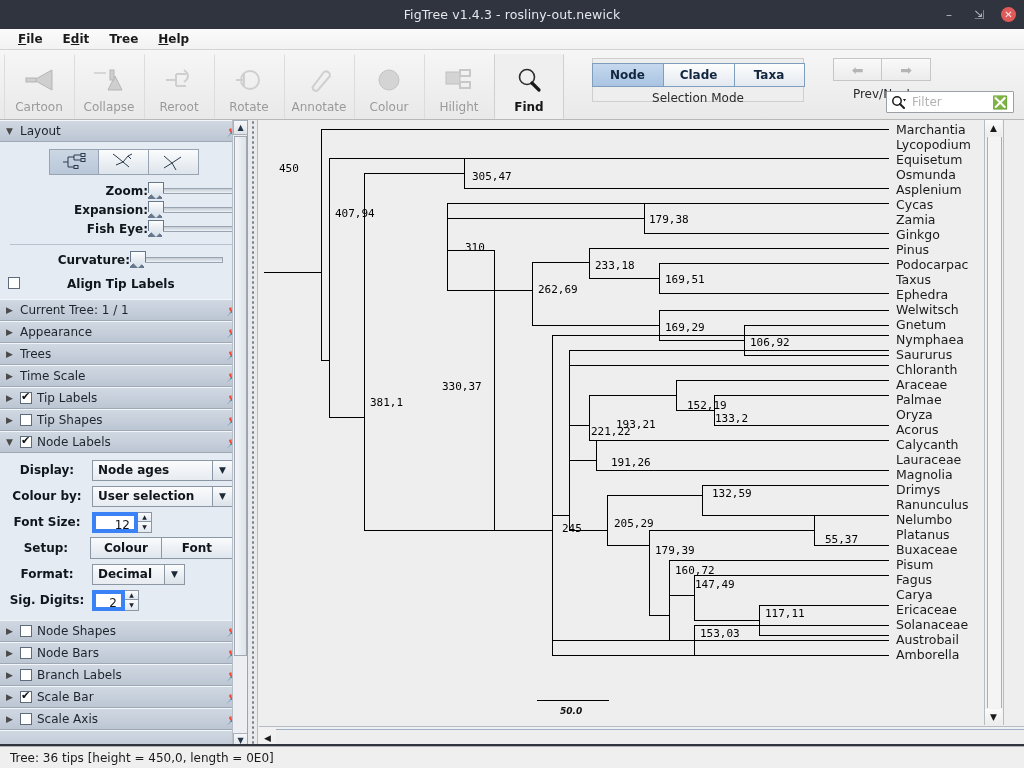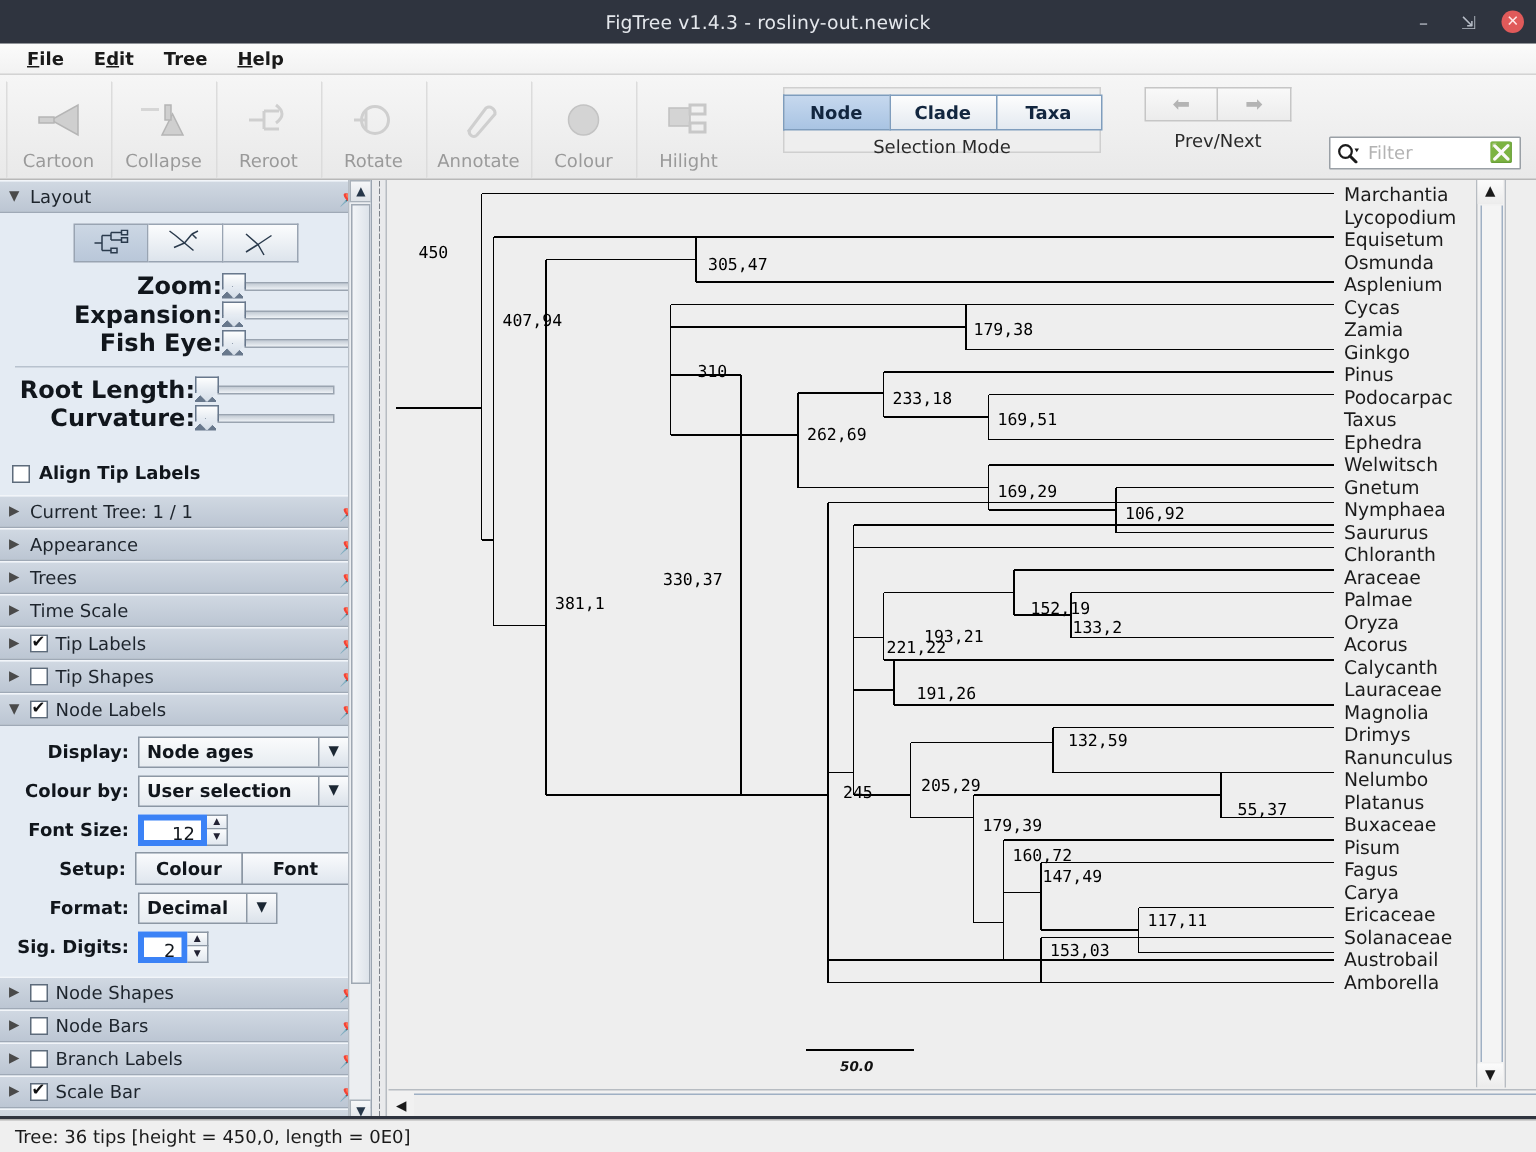--- a/index.html
+++ b/index.html
@@ -177,21 +177,21 @@
   .layout-modes { display:flex; justify-content:center; gap:0; margin: 3px 0 6px 0;}
   .lm {
     width: 50px; height: 26px; border: 1px solid #99a4b2;
     background: linear-gradient(to bottom,#fbfcfd,#dde4ec);
     display:flex;align-items:center;justify-content:center;
   }
   .lm + .lm { border-left: none; }
   .lm.active { background: linear-gradient(to bottom,#ccd7e4,#b9c7d9); }
 
   .sliderrow { display:flex; align-items:center; height: 19px; }
-  .sliderrow .lab { font-weight: bold; font-size: 16px; color:#11161c;
+  .sliderrow .lab { font-weight: bold; font-size: 12px; color:#11161c;
                     text-align: right; }
   .track { height: 6px; background: linear-gradient(to bottom,#c3cbd4,#eef2f6);
            border: 1px solid #9aa4b0; flex: 1; margin-left: 0px; }
   .thumb {
     width: 16px; height: 17px; position: relative; margin-right: -1px; z-index: 2;
   }
   .thumb::before {
     content:""; position:absolute; left:0; top:0; width:14px;height:10px;
     background: linear-gradient(to bottom,#fdfefe,#dfe6ee);
     border:1px solid #68788c; border-bottom:none;
@@ -203,27 +203,27 @@
     clip-path: polygon(0 0,100% 0,50% 100%);
     border-bottom: none;
   }
   .thumb i{
     position:absolute; left:0; top:8px; width:14px; height:9px;
     background: linear-gradient(135deg,transparent 49%,#68788c 50%) no-repeat left top/7px 9px,
                 linear-gradient(-135deg,transparent 49%,#68788c 50%) no-repeat right top/7px 9px;
   }
   .hr-sep { height:1px; background:#b8c2ce; margin: 6px 2px 5px 2px; }
 
-  .checkrow { display:flex; align-items:flex-end; margin-top: 20px; }
+  .checkrow { display:flex; align-items:flex-start; margin-top: 8px; gap: 41px; }
   .checkrow .cb { width: 12px; height: 12px; background:#fff; border:1px solid #5d6b7b; margin-right:6px; }
   .checkrow .lab { font-weight:bold; font-size:12px; color:#11161c; }
 
   
   .nl-row { display:flex; align-items:center; height: 24px; margin-bottom: 2px; }
-  .nl-row .lab { width: 78px; text-align: right; font-weight: bold; font-size: 12px;
+  .nl-row .lab { width: 78px; text-align: center; font-weight: bold; font-size: 12px;
                  color:#11161c; margin-right: 6px; }
   .combo {
     flex: 1; height: 21px; display:flex; align-items:center;
     border: 1px solid #8c97a4; background: linear-gradient(to bottom,#fafbfc,#e7ecf1);
   }
   .combo .val { flex:1; padding-left: 5px; font-size: 12px; color:#11161c; font-weight: bold; }
   .combo .arw { width: 20px; height: 19px; border-left: 1px solid #8c97a4;
                 background: linear-gradient(to bottom,#fbfcfd,#dbe2ea);
                 display:flex;align-items:center;justify-content:center;font-size:9px;color:#1b2733;}
   .spinner { display:flex; align-items:center; }
@@ -386,20 +386,29 @@
     <div class="ico">
       <svg width="34" height="28" viewBox="0 0 34 28">
         <rect x="4" y="6" width="14" height="12" fill="#d4d4d4" stroke="#c0c0c0"></rect>
         <rect x="18" y="4" width="10" height="6" fill="none" stroke="#c8c8c8" stroke-width="2"></rect>
         <rect x="18" y="16" width="10" height="6" fill="none" stroke="#c8c8c8" stroke-width="2"></rect>
       </svg>
     </div>
     <div class="lbl">Hilight</div>
   </div>
 
+  <div class="tb-btn enabled">
+    <div class="ico">
+      <svg width="34" height="30" viewBox="0 0 34 30">
+        <circle cx="15" cy="12" r="7.5" fill="none" stroke="#2b2b2b" stroke-width="1.6"></circle>
+        <path d="M20 18 L27 25" stroke="#1a1a1a" stroke-width="3.2" stroke-linecap="round"></path>
+      </svg>
+    </div>
+    <div class="lbl">Find</div>
+  </div>
 
   <div id="selmode">
     <div class="segs">
       <div class="seg active">Node</div>
       <div class="seg">Clade</div>
       <div class="seg">Taxa</div>
     </div>
     <div class="cap">Selection Mode</div>
   </div>
 
@@ -470,27 +479,20 @@
       <div class="sliderrow">
         <span class="lab" style="width:140px;">Fish Eye:</span>
         <span class="thumb">
             <i></i>
           </span>
         <span class="track"></span>
       </div>
 
       <div class="hr-sep"></div>
 
-      <div class="sliderrow">
-        <span class="lab" style="width:122px;">Root Length:</span>
-        <span class="thumb">
-            <i></i>
-          </span>
-        <span class="track" style="margin-right:16px;"></span>
-      </div>
       <div class="sliderrow">
         <span class="lab" style="width:122px;">Curvature:</span>
         <span class="thumb">
             <i></i>
           </span>
         <span class="track" style="margin-right:16px;"></span>
       </div>
 
       <div class="checkrow">
         <span class="cb"></span>

